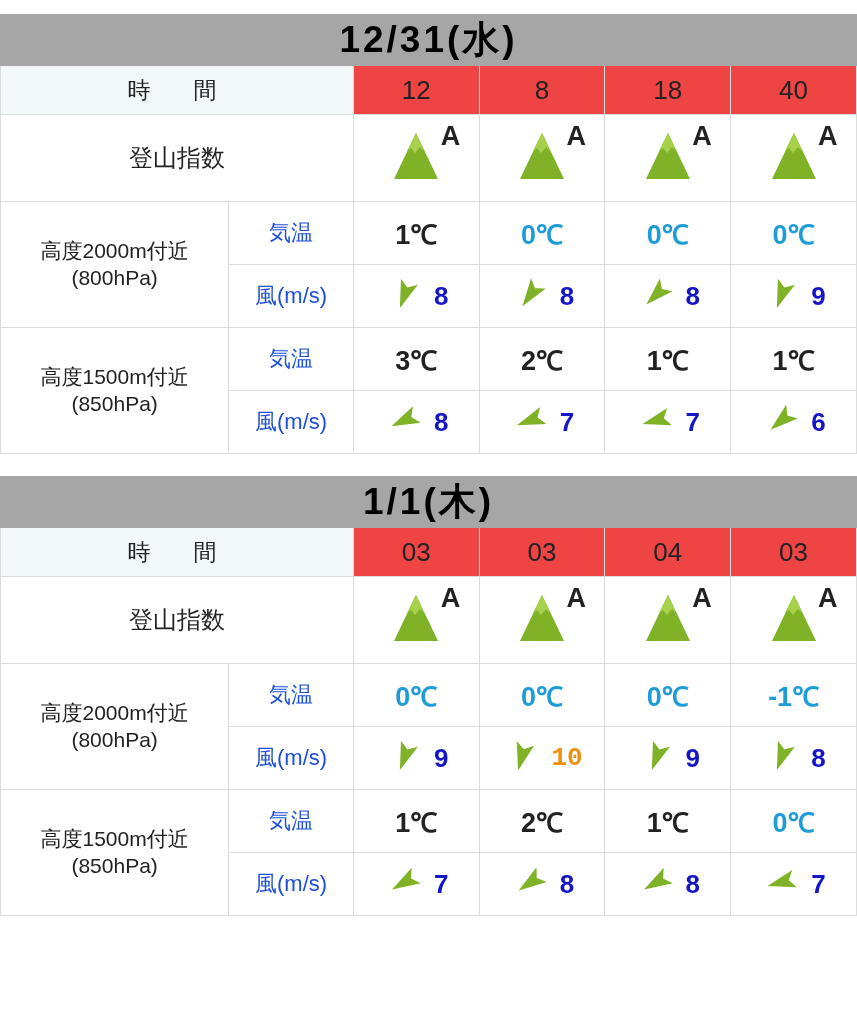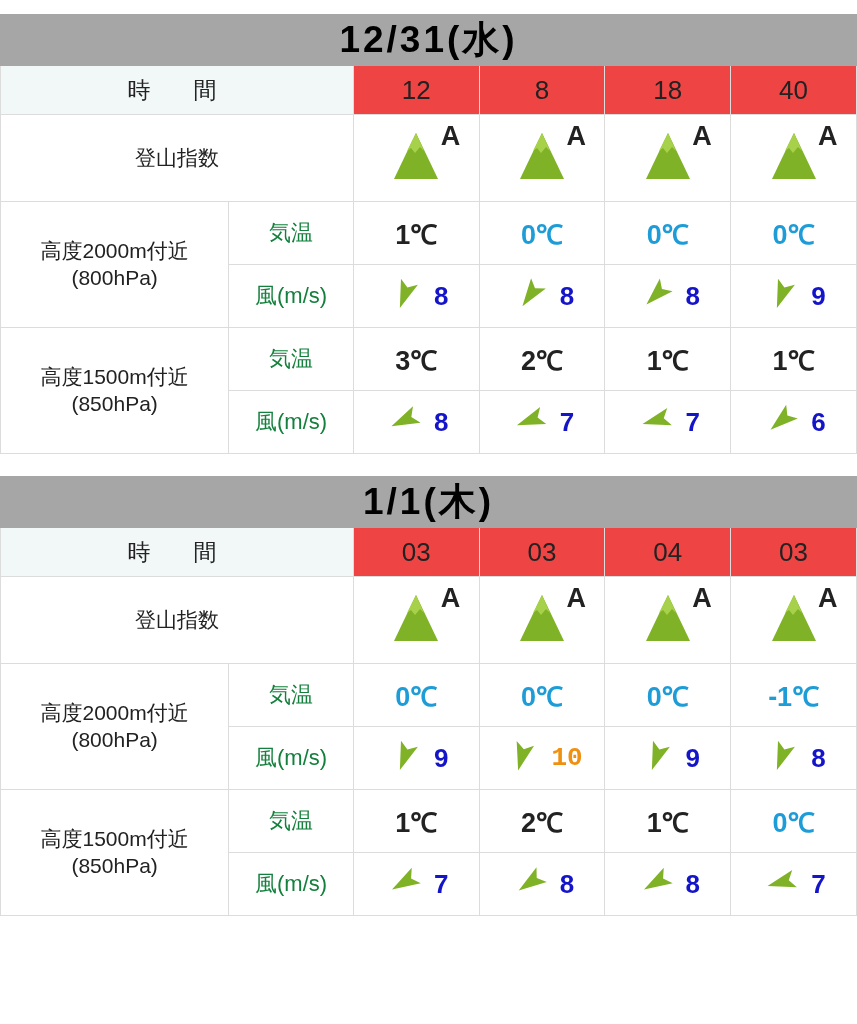--- a/index.html
+++ b/index.html
@@ -54,31 +54,31 @@
     height: 48px;
     margin-top: 24px;
   }
   .hour-cell {
     background: #ef4444;
     font-size: 26px;
     color: #222;
     height: 48px;
   }
   .label-cell {
-    font-size: 21px;
+    font-size: 24px;
     color: #222;
     background: #ffffff;
     line-height: 1.25;
   }
   .label-cell.two-line {
     font-size: 21px;
   }
   .sub-label {
     font-size: 22px;
-    color: #15803d;
+    color: #1d4ed8;
     background: #ffffff;
     width: 118px;
   }
   .index-row td {
     height: 86px;
   }
   .temp-row td {
     height: 62px;
   }
   .wind-row td {

